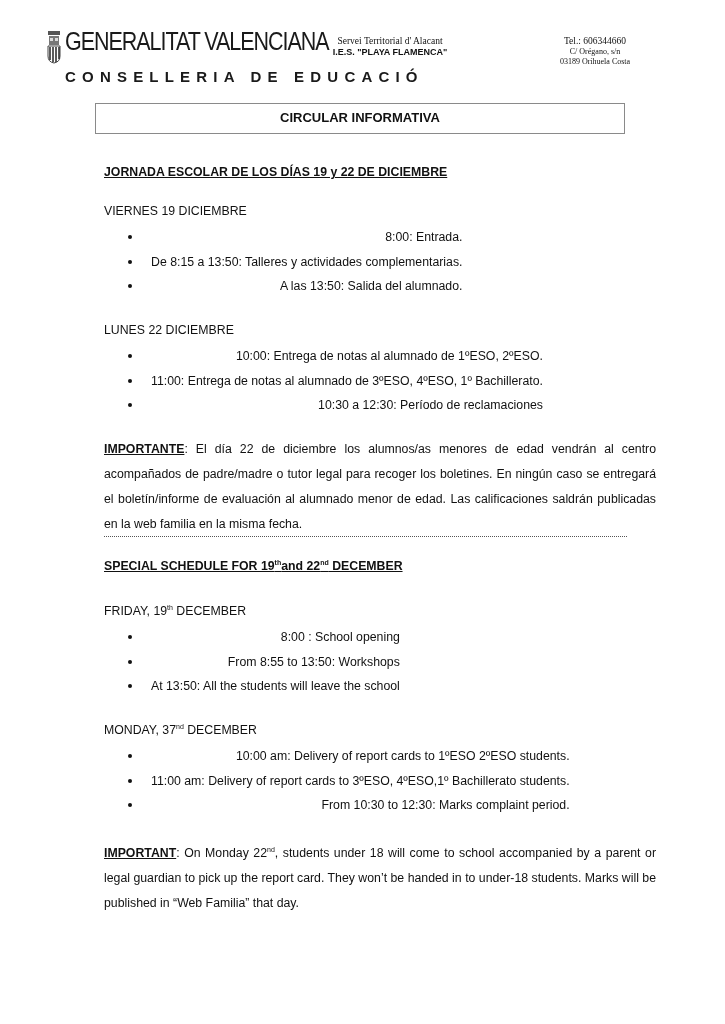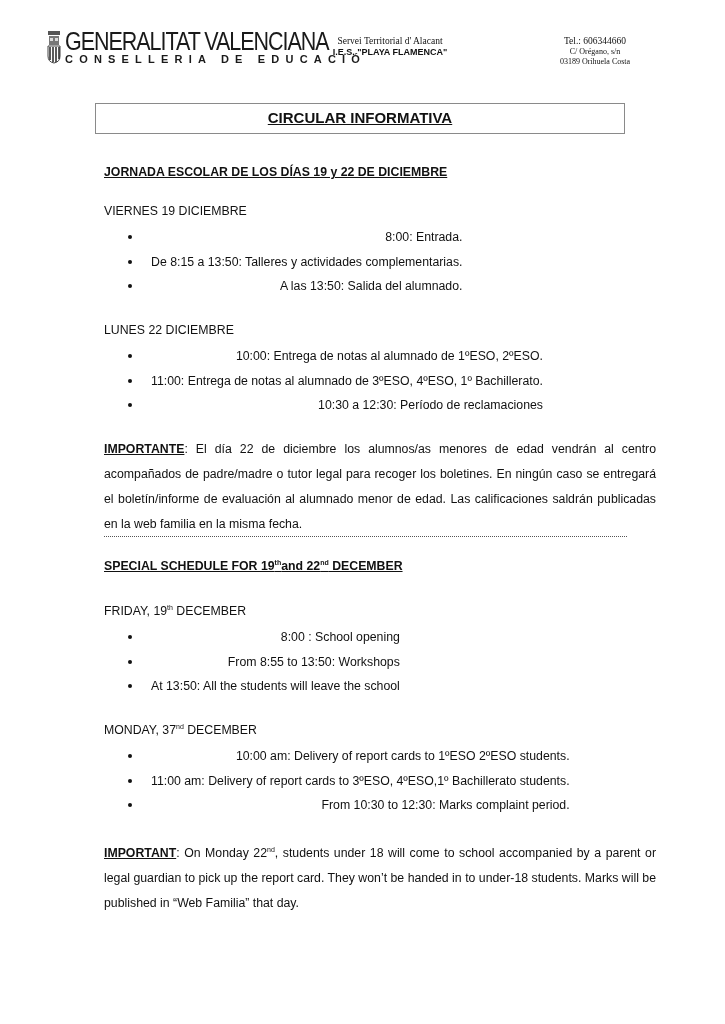--- a/index.html
+++ b/index.html
@@ -1,35 +1,35 @@
 <!DOCTYPE html>
 <html><head>
 <meta charset="utf-8">
 <style>
   html, body { margin: 0; padding: 0; background: #ffffff; }
   body { width: 725px; height: 1024px; position: relative; overflow: hidden; color: #111; }
 
   
   .logo { position: absolute; left: 47px; top: 30px; display: flex; align-items: flex-start; }
   .crest { width: 14px; height: 34px; margin-right: 4px; }
-  .logo-text { display: flex; flex-direction: column; }
+  .logo-text { display: flex; flex-direction: column; gap: 18px; }
   .logo-main { font-family: "Liberation Sans", sans-serif; font-size: 25px; letter-spacing: -1.2px; line-height: 22px; transform: scaleX(0.86); transform-origin: left; white-space: nowrap; color: #1a1a1a; }
-  .logo-sub { font-family: "Liberation Sans", sans-serif; font-size: 11px; font-weight: bold; letter-spacing: 6.2px; line-height: 12px; margin-top: 1px; white-space: nowrap; color: #1a1a1a; }
+  .logo-sub { font-family: "Liberation Sans", sans-serif; font-size: 15px; font-weight: bold; letter-spacing: 6.2px; line-height: 12px; margin-top: 1px; white-space: nowrap; color: #1a1a1a; }
 
   .hdr-center { position: absolute; left: 310px; top: 36px; width: 160px; text-align: center; }
   .hdr-center .l1 { font-family: "Liberation Serif", serif; font-size: 9.5px; line-height: 11px; }
   .hdr-center .l2 { font-family: "Liberation Sans", sans-serif; font-size: 9px; font-weight: bold; line-height: 11px; }
 
   .hdr-right { position: absolute; left: 535px; top: 36px; width: 120px; text-align: center; font-family: "Liberation Serif", serif; }
   .hdr-right .tel { font-size: 9.5px; line-height: 11px; }
   .hdr-right .small { font-size: 8px; line-height: 10px; }
 
   
   .title-box { position: absolute; left: 95px; top: 103px; width: 530px; height: 31px; border: 1.5px solid #8a8a8a; box-sizing: border-box; text-align: center; }
-  .title-box span { font-family: "Liberation Sans", sans-serif; font-weight: bold; font-size: 15px; line-height: 27px; text-decoration: underline; }
+  .title-box span { font-family: "Liberation Sans", sans-serif; font-weight: bold; font-size: 13px; line-height: 27px; }
 
   
   .content { position: absolute; left: 104px; top: 0; width: 552px; font-family: "Liberation Sans", sans-serif; font-size: 12.3px; }
   .heading { position: absolute; left: 0; font-weight: bold; text-decoration: underline; white-space: nowrap; }
   .day { position: absolute; left: 0; white-space: nowrap; }
   ul.items { position: absolute; left: 0; margin: 0; padding: 0; list-style: none; }
   ul.items li { position: relative; padding-left: 47px; height: 24.5px; line-height: 16px; white-space: nowrap; text-align: right; }
   ul.items li::before { content: ""; position: absolute; left: 24px; top: 6px; width: 4px; height: 4px; background: #111; border-radius: 50%; }
   .para { position: absolute; left: 0; width: 552px; text-align: justify; text-align-last: left; line-height: 25px; }
   .para b { text-decoration: underline; }

